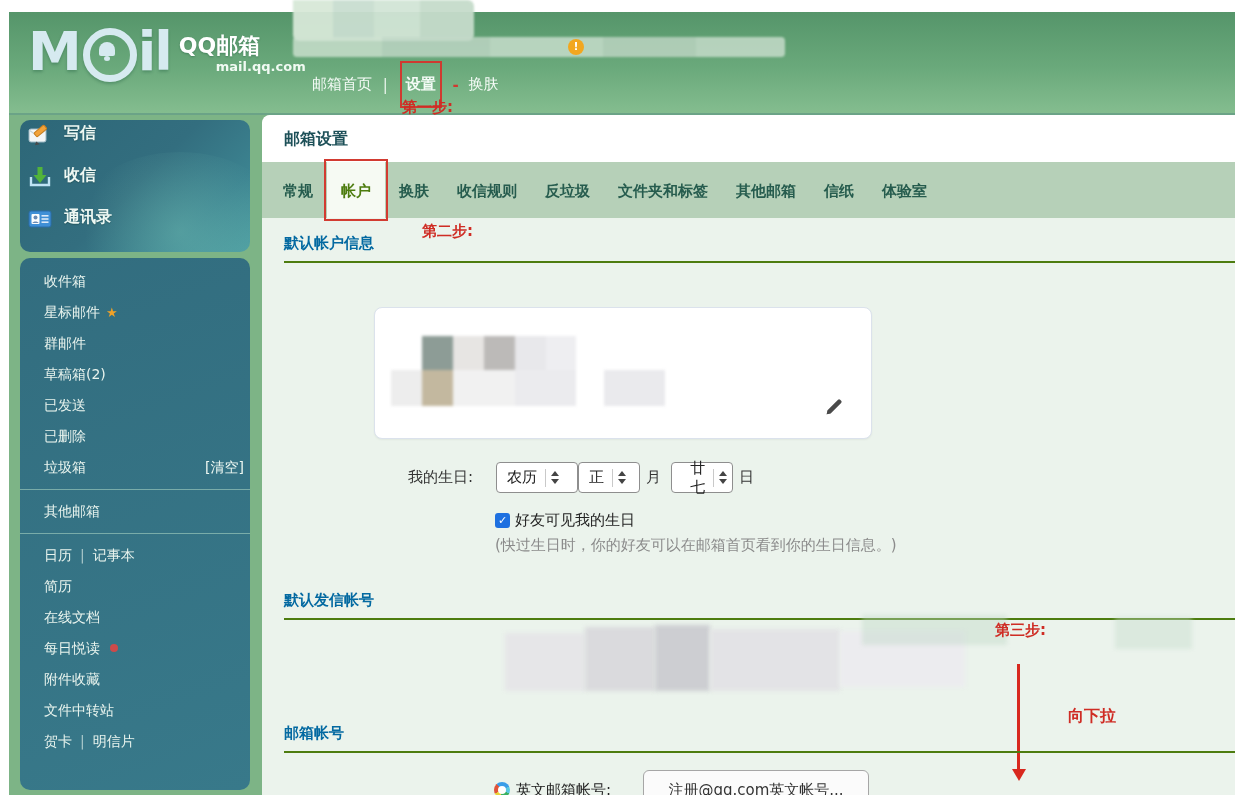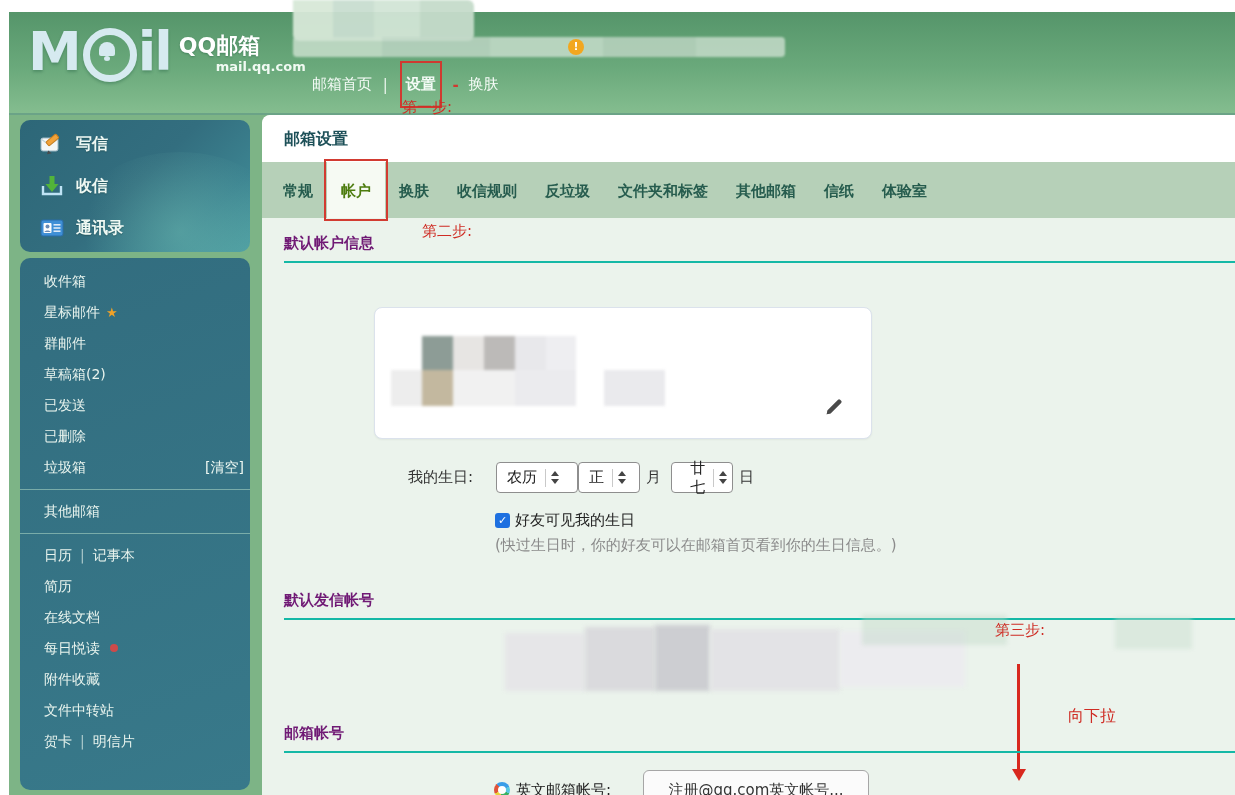--- a/index.html
+++ b/index.html
@@ -24,40 +24,40 @@
     background:#d6eaf0;border-radius:50%;}
   .brand{margin-left:8px;margin-top:4px;}
   .brand-name{font-size:22px;font-weight:bold;color:#ffffff;line-height:1.2;text-shadow:0 1px 2px rgba(0,60,40,.3);}
   .brand-domain{font-size:13px;font-weight:bold;color:#f0faf2;line-height:1.2;padding-left:37px;}
   .top-nav{position:absolute;left:303px;top:49px;font-size:15px;color:#f4fbf6;white-space:nowrap;}
   .top-nav span{vertical-align:middle;}
   .nav-link{cursor:pointer;}
   .nav-sep{margin:0 6px;opacity:.9;}
   .nav-boxed{display:inline-block;border:2px solid #cf3a30;padding:12px 4px;margin:0 1px;font-weight:bold;}
   .nav-dash{color:#cf3a30;font-weight:bold;margin:0 5px;}
-  .anno{color:#cf2c24;font-size:15px;position:absolute;white-space:nowrap;}
+  .anno{color:#cf2c24;font-size:15px;position:absolute;white-space:nowrap;font-weight:bold;}
   .anno-step1{left:393px;top:86px;}
   
   .hdr-blur1{position:absolute;left:293px;top:0;width:181px;height:41px;border-radius:0 6px 6px 6px;
     background:linear-gradient(90deg,#d7e8d8 0 22%,#c9ded0 22% 45%,#d2e5d6 45% 70%,#c6dccb 70% 100%);
     filter:blur(1px);opacity:.95;}
   .hdr-blur2{position:absolute;left:293px;top:37px;width:492px;height:20px;border-radius:4px;
     background:linear-gradient(90deg,#cfe3d2 0 18%,#c3d9c9 18% 40%,#cde1d1 40% 63%,#c1d7c6 63% 82%,#cbdfcf 82% 100%);
     filter:blur(1px);opacity:.8;}
   .alert-badge{position:absolute;left:568px;top:39px;width:16px;height:16px;border-radius:50%;
     background:#f2a71f;color:#fff;font-size:11px;font-weight:bold;text-align:center;line-height:16px;}
 
   
   .side-panel{position:absolute;left:20px;width:230px;border-radius:10px;color:#ecf6f0;}
   .compose-panel{top:120px;height:132px;
     background:linear-gradient(135deg,#2d6778 0%,#336e7f 50%,#3c8390 78%,#4d9da1 100%);
     overflow:hidden;}
   .compose-panel:after{content:"";position:absolute;right:-40px;bottom:-60px;width:220px;height:160px;
     border-radius:50%;background:radial-gradient(circle,rgba(130,210,190,.35) 0%,rgba(130,210,190,0) 70%);}
-  .compose-item{position:relative;display:flex;align-items:center;height:42px;padding-left:20px;cursor:pointer;z-index:2;}
+  .compose-item{position:relative;display:flex;align-items:flex-start;height:42px;padding-left:8px;cursor:pointer;z-index:2;}
   .compose-item .c-icon{width:24px;height:24px;margin-right:12px;}
   .compose-label{font-size:16px;font-weight:bold;color:#eef8f3;text-shadow:0 1px 1px rgba(0,40,30,.3);}
   .compose-panel{padding-top:3px;box-sizing:border-box;}
 
   .folders-panel{top:258px;height:532px;background:linear-gradient(160deg,#326d7f 0%,#38798a 100%);
     padding-top:8px;box-sizing:border-box;}
   .folder-row{height:31px;line-height:31px;padding-left:24px;padding-right:6px;font-size:14px;
     color:#e9f4ee;cursor:pointer;white-space:nowrap;}
   .folder-action{float:right;margin-right:0;cursor:pointer;color:#eef8f2;}
   .side-divider{height:1px;background:rgba(190,230,205,.5);margin:6px 0;}
@@ -69,22 +69,22 @@
   .main-panel{position:absolute;left:262px;top:115px;width:973px;height:680px;background:#ebf3ec;
     border-top-left-radius:8px;overflow:hidden;}
   .title-row{position:absolute;left:0;top:0;width:100%;height:47px;background:#ffffff;border-top-left-radius:8px;}
   .page-title{position:absolute;left:22px;top:0;line-height:47px;font-size:16px;font-weight:bold;color:#1d5058;}
   .tab-bar{position:absolute;left:0;top:47px;width:100%;height:56px;background:#b6d0b8;
     display:flex;align-items:stretch;padding-left:7px;box-sizing:border-box;}
   .tab{padding:1px 14px;line-height:56px;font-size:15px;font-weight:bold;color:#265c4e;cursor:pointer;white-space:nowrap;}
   .tab.active{background:#f6faf3;color:#4d7c0f;position:relative;outline:2px solid #d23b31;outline-offset:1px;}
   .anno-step2{left:160px;top:107px;}
 
-  .sec-heading{position:absolute;left:22px;right:0;font-size:15px;font-weight:bold;color:#701a75;
-    padding-bottom:8px;border-bottom:2px solid #14b8a6;}
+  .sec-heading{position:absolute;left:22px;right:0;font-size:15px;font-weight:bold;color:#0369a1;
+    padding-bottom:8px;border-bottom:2px solid #4d7c0f;}
   .h-account{top:119px;}
   .h-sender{top:476px;}
   .h-mailacct{top:609px;}
 
   
   .acct-card{position:absolute;left:112px;top:192px;width:496px;height:130px;background:#ffffff;
     border:1px solid #dbe2ec;border-radius:8px;box-shadow:0 1px 2px rgba(0,0,0,.05);}
   .blurwrap{position:absolute;inset:0;filter:blur(1.5px);}
   .bb{position:absolute;}
   .pencil-btn{position:absolute;right:26px;bottom:20px;width:22px;height:22px;cursor:pointer;}

